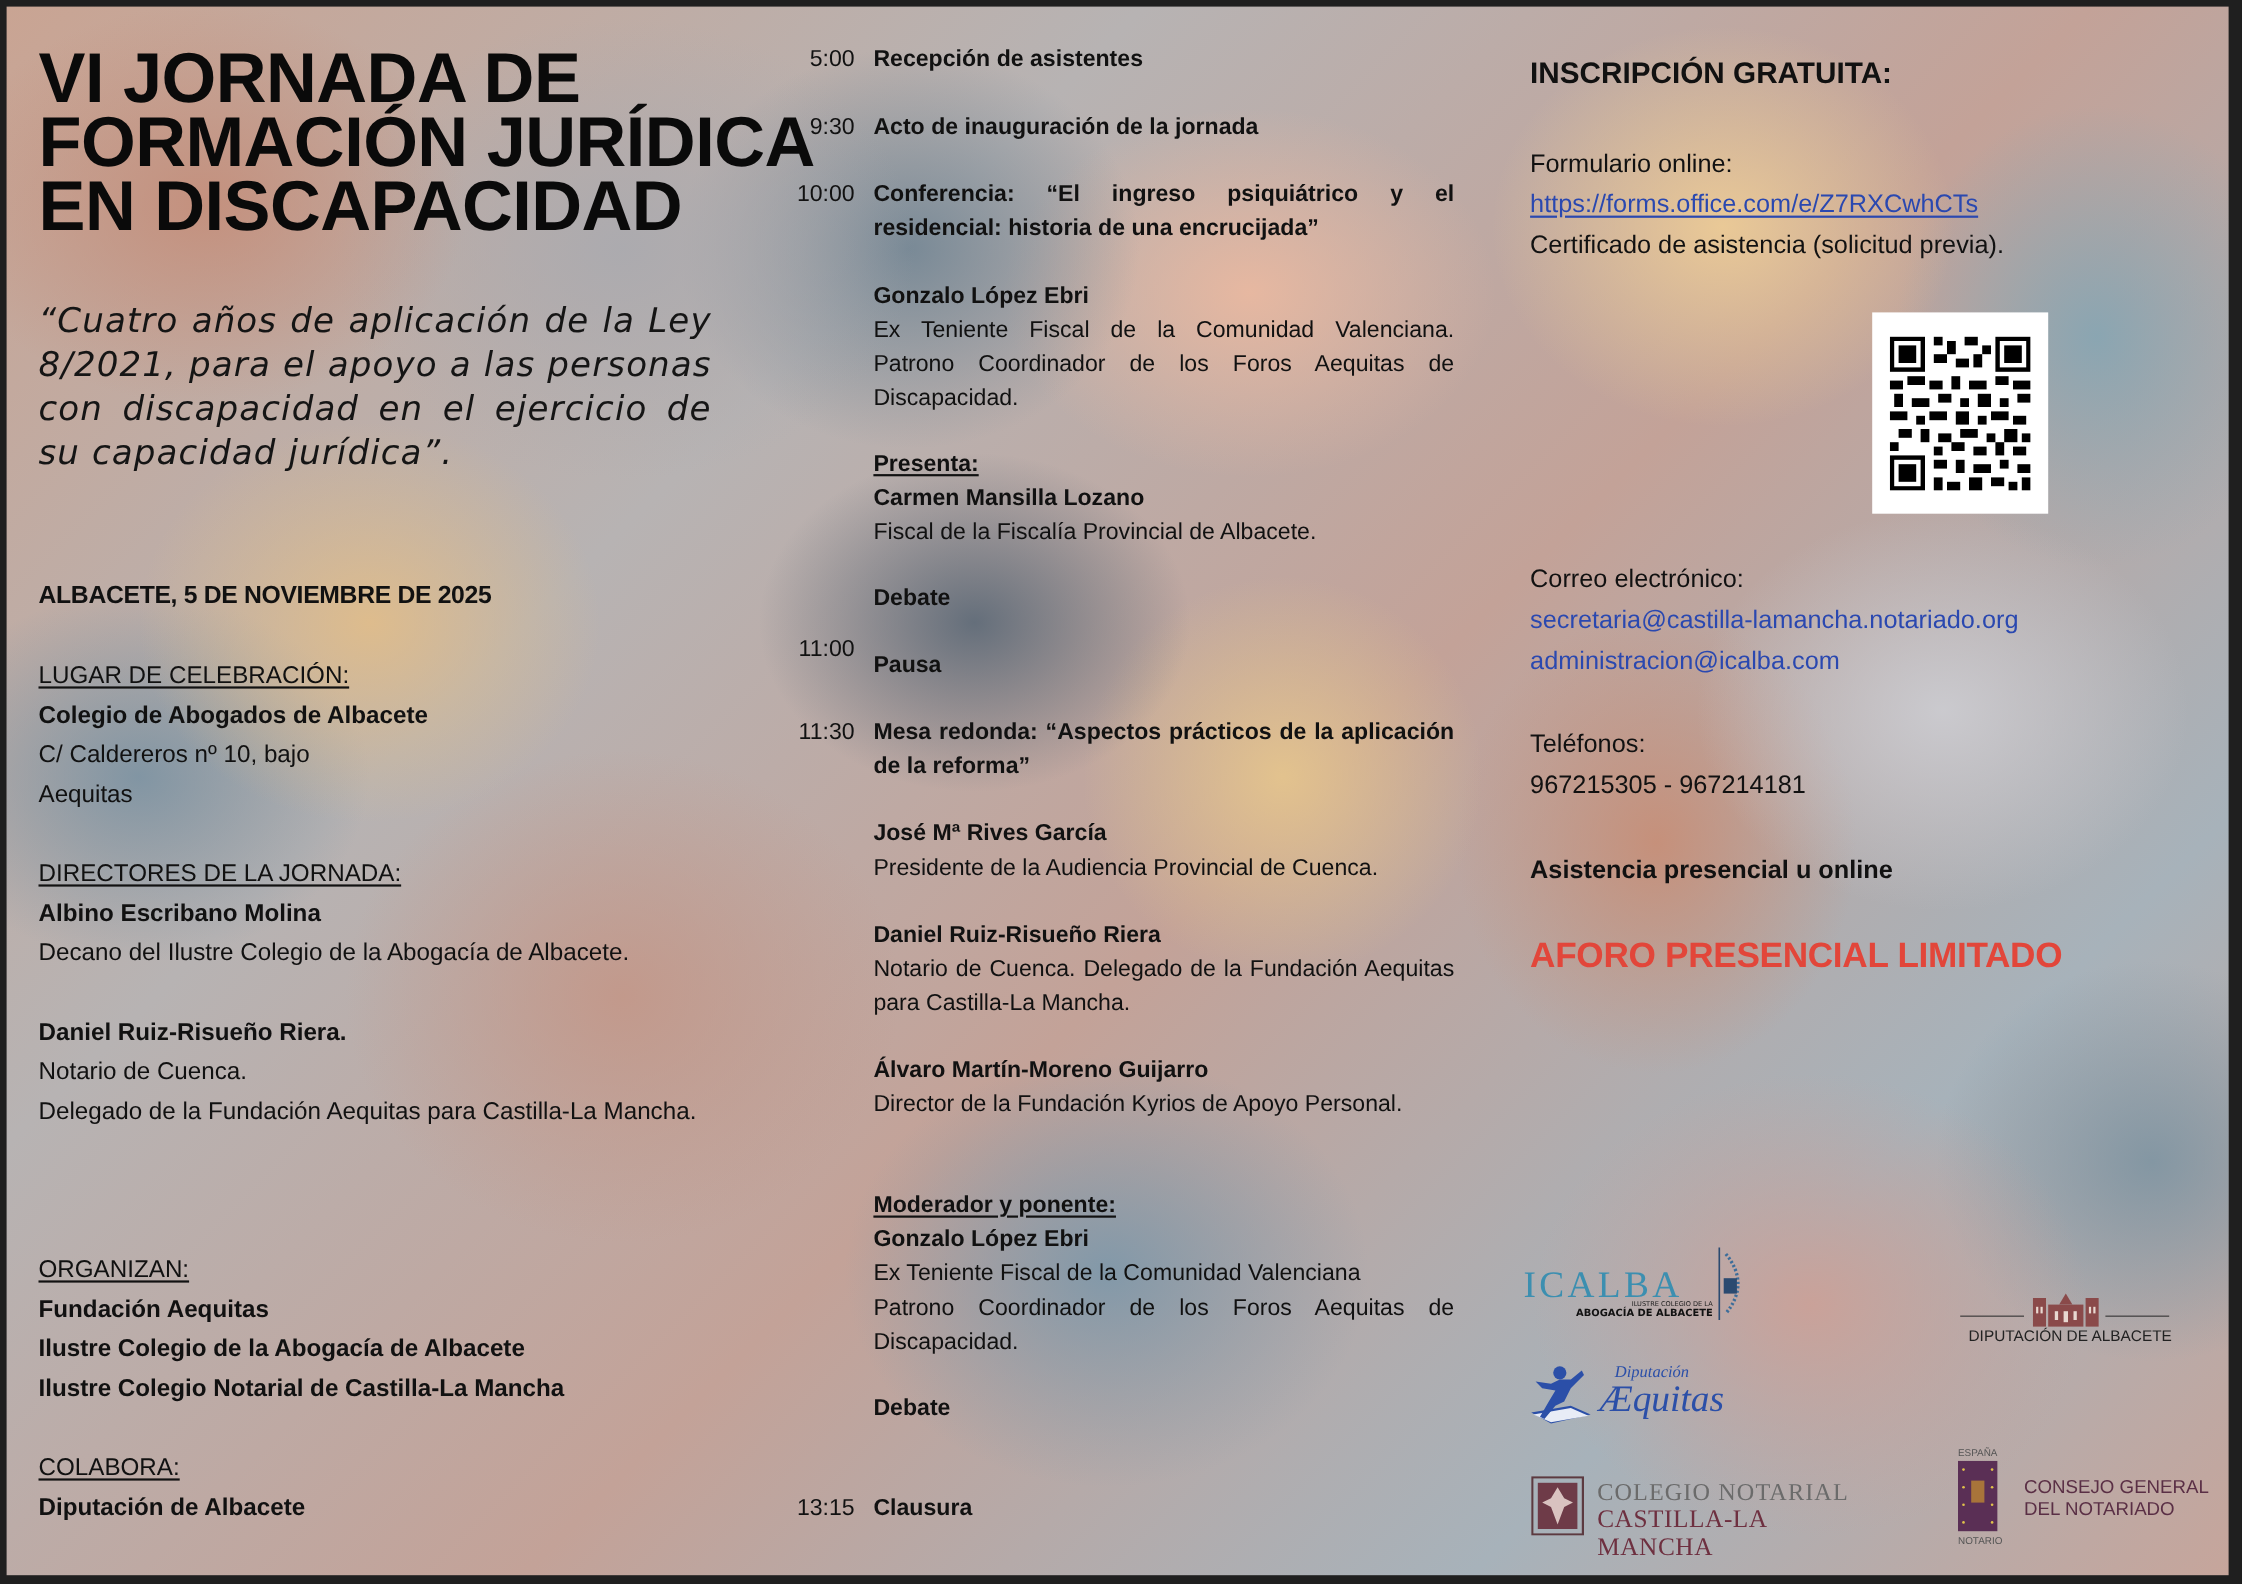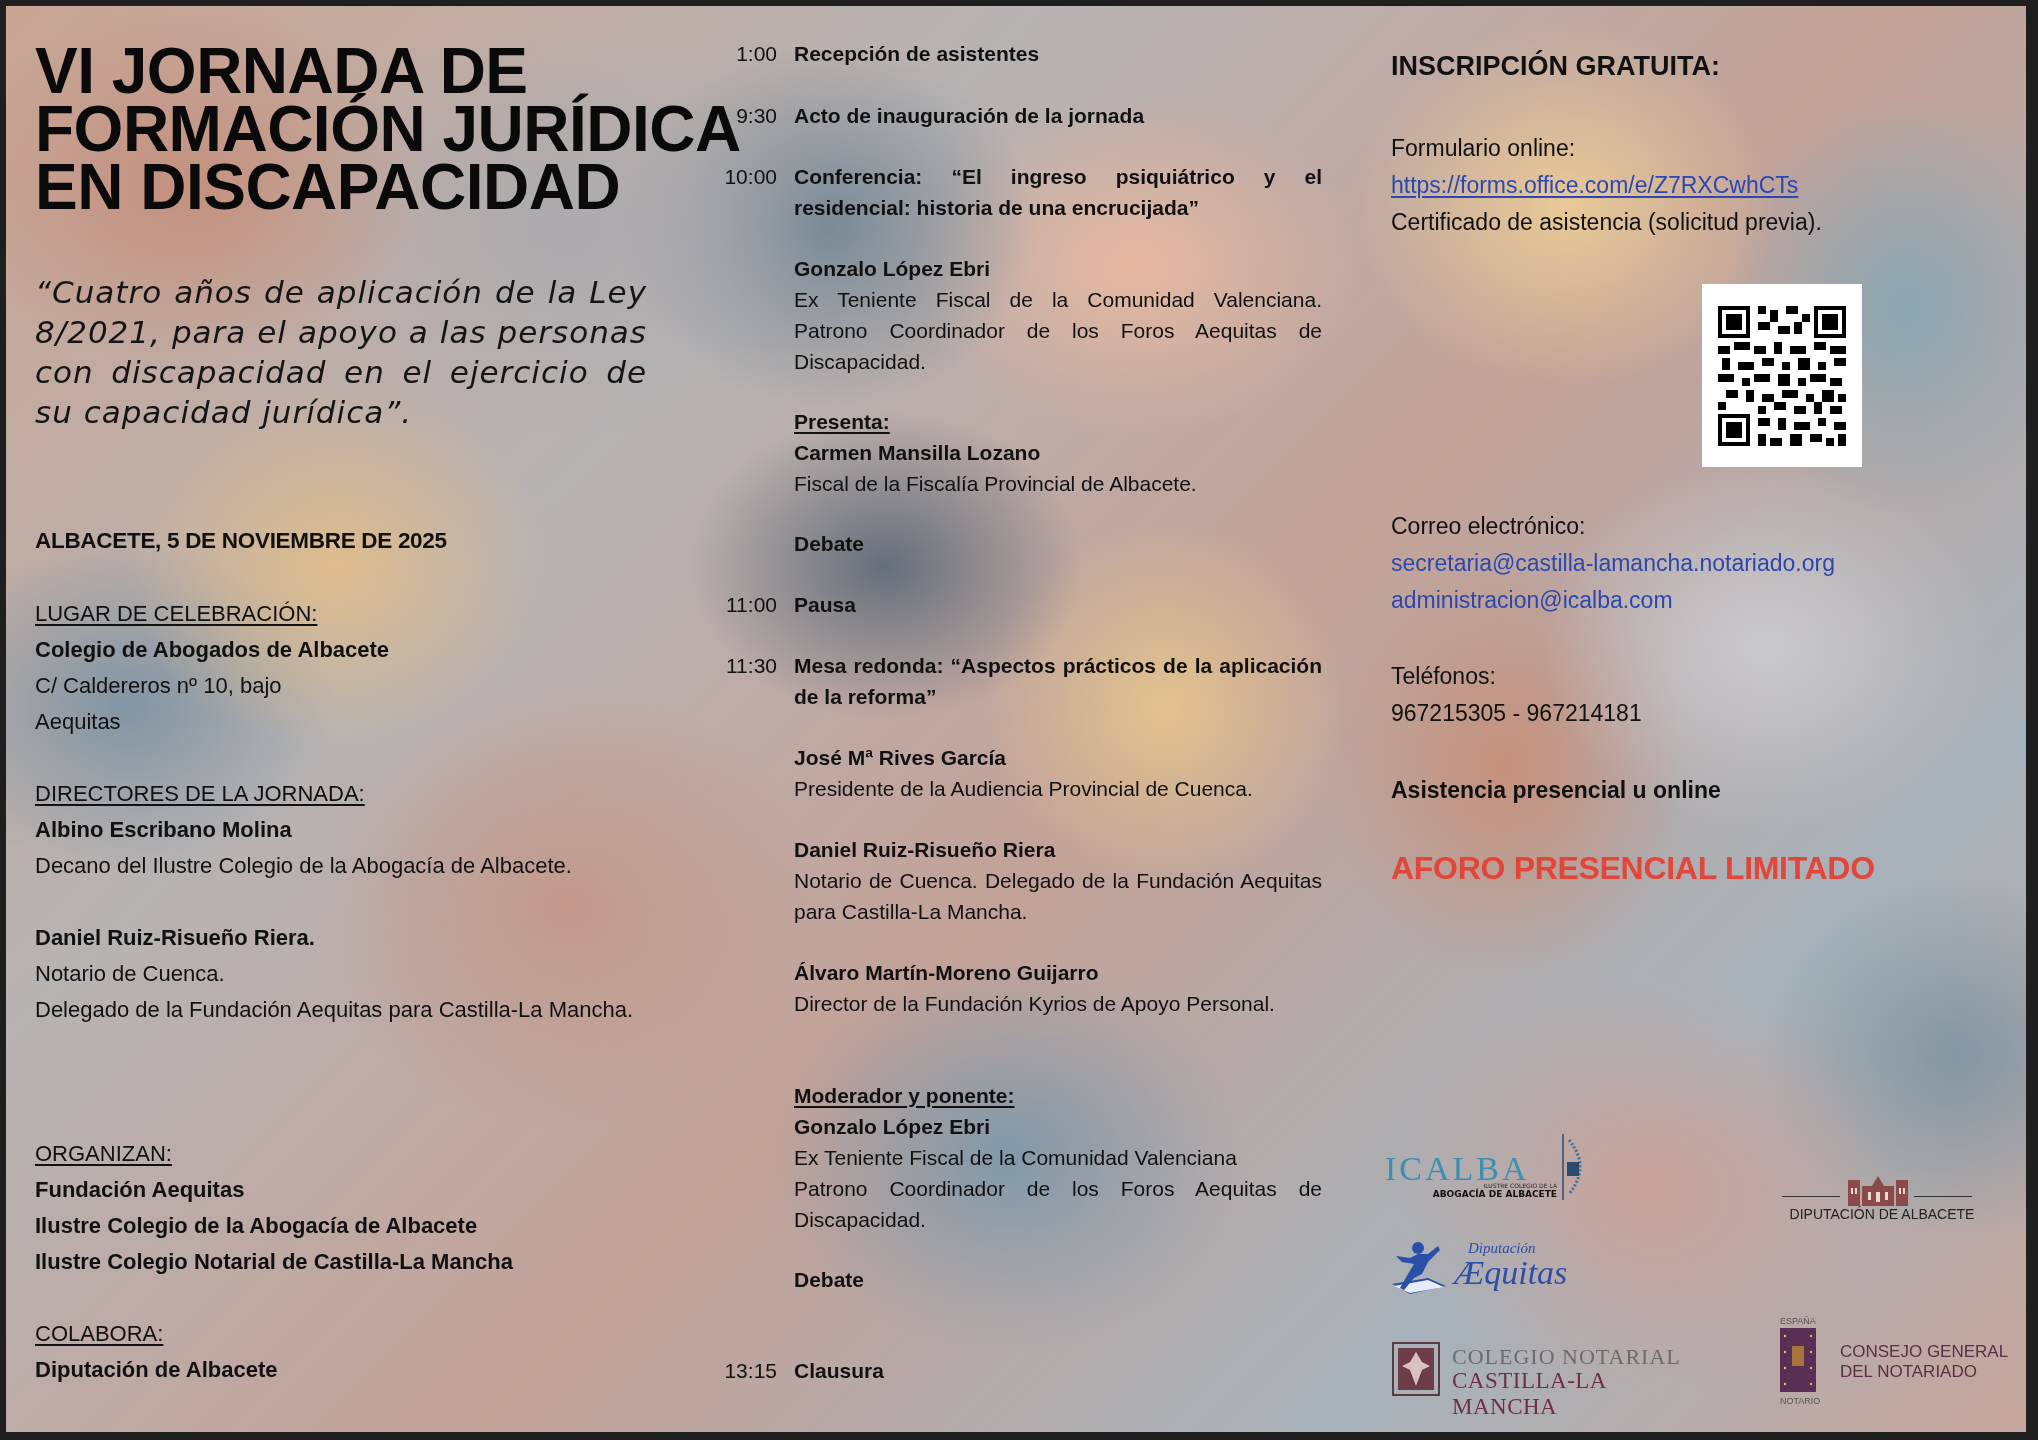--- a/index.html
+++ b/index.html
@@ -102,21 +102,21 @@
   <div class="b">Ilustre Colegio de la Abogacía de Albacete</div>
   <div class="b">Ilustre Colegio Notarial de Castilla-La Mancha</div>
 </div>
 
 <div class="abs block" style="top:1316px;">
   <div class="hd">COLABORA:</div>
   <div class="b">Diputación de Albacete</div>
 </div>
 
 <div class="sched">
-  <div class="time" style="top:38px;">1:00</div>
+  <div class="time" style="top:38px;">5:00</div>
   <div class="item b" style="top:38px;">Recepción de asistentes</div>
 
   <div class="time" style="top:100px;">9:30</div>
   <div class="item b" style="top:100px;">Acto de inauguración de la jornada</div>
 
   <div class="time" style="top:161px;">10:00</div>
   <div class="item b j" style="top:161px;">Conferencia: “El ingreso psiquiátrico y el residencial: historia de una encrucijada”</div>
 
   <div class="item" style="top:253px;">
     <div class="b">Gonzalo López Ebri</div>
@@ -124,21 +124,21 @@
   </div>
 
   <div class="item" style="top:406px;">
     <div class="b u">Presenta:</div>
     <div class="b">Carmen Mansilla Lozano</div>
     <div>Fiscal de la Fiscalía Provincial de Albacete.</div>
   </div>
 
   <div class="item b" style="top:528px;">Debate</div>
 
-  <div class="time" style="top:589px;">11:00</div>
+  <div class="time" style="top:574px;">11:00</div>
   <div class="item b" style="top:589px;">Pausa</div>
 
   <div class="time" style="top:650px;">11:30</div>
   <div class="item b j" style="top:650px;">Mesa redonda: “Aspectos prácticos de la aplicación de la reforma”</div>
 
   <div class="item" style="top:742px;">
     <div class="b">José Mª Rives García</div>
     <div>Presidente de la Audiencia Provincial de Cuenca.</div>
   </div>
   <div class="item" style="top:834px;">

